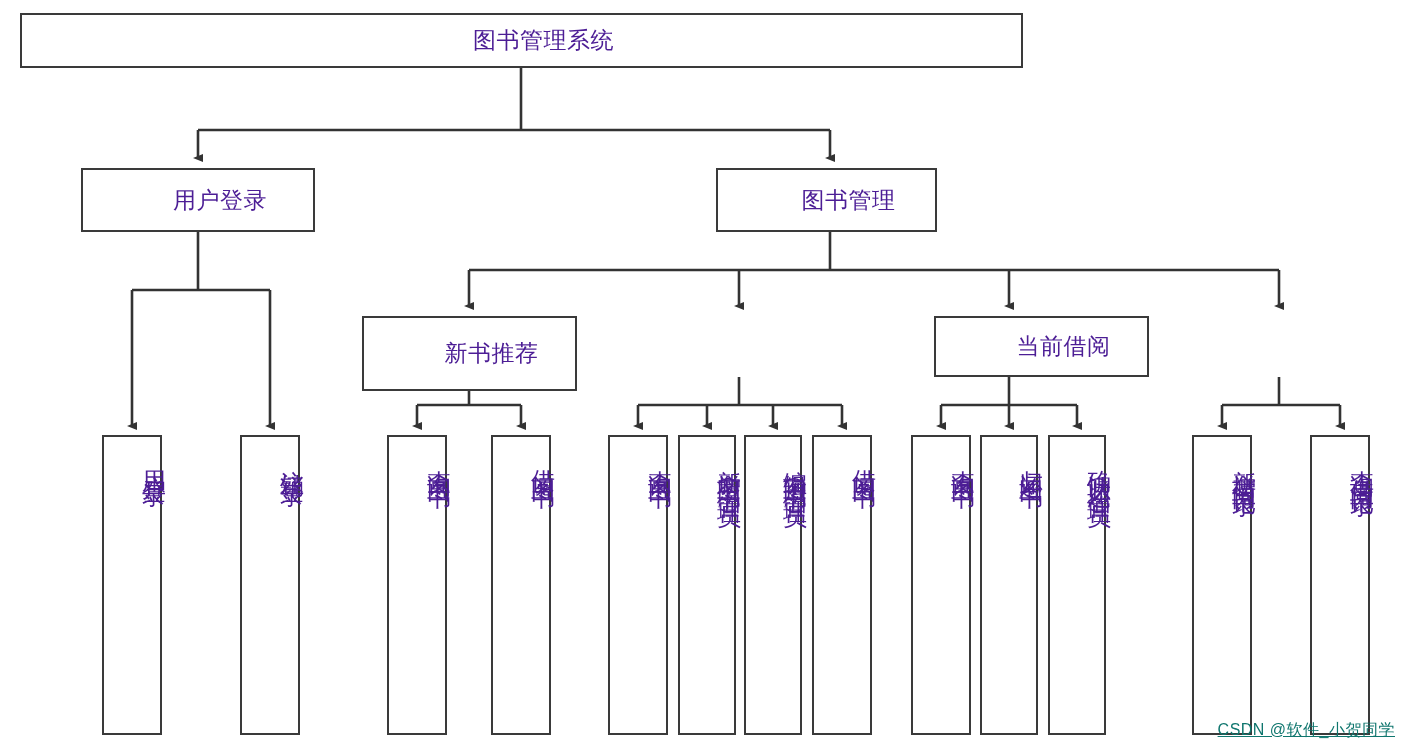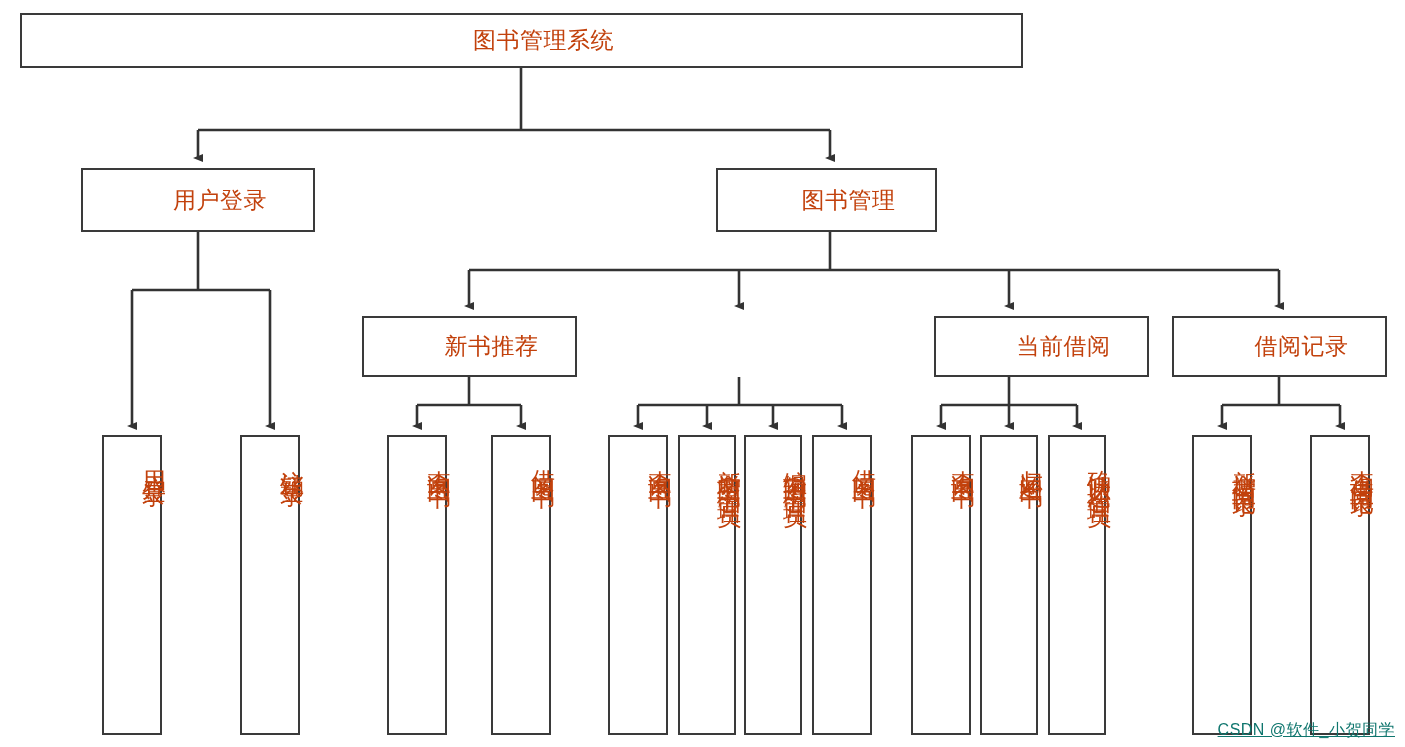--- a/index.html
+++ b/index.html
@@ -25,21 +25,21 @@
     height: 747px;
   }
   .node {
     position: absolute;
     box-sizing: border-box;
     border: 2px solid #3a3a3a;
     background: #ffffff;
     display: flex;
     align-items: center;
     justify-content: center;
-    color: #c2410c;
+    color: #4c1d95;
     z-index: 2;
     padding-left: 44px;
   }
   .node-label {
     display: block;
     text-align: center;
     line-height: 1.08;
     letter-spacing: 0.5px;
   }
   
@@ -135,29 +135,26 @@
     <span class="node-label">图书管理系统</span>
   </div>
 
   <div class="node h-node" style="left:81px; top:168px; width:234px; height:64px;">
     <span class="node-label">用户登录</span>
   </div>
   <div class="node h-node" style="left:716px; top:168px; width:221px; height:64px;">
     <span class="node-label">图书管理</span>
   </div>
 
-  <div class="node h-node" style="left:362px; top:316px; width:215px; height:61px;">
+  <div class="node h-node" style="left:362px; top:316px; width:215px; height:75px;">
     <span class="node-label">新书推荐</span>
   </div>
   <div class="node h-node" style="left:902px; top:316px; width:215px; height:61px;margin-left:32px;">
     <span class="node-label">当前借阅</span>
   </div>
-  <div class="node h-node" style="left:1172px; top:316px; width:215px; height:61px;">
-    <span class="node-label">借阅记录</span>
-  </div>
 
   <div class="node v-node" style="left:102px; top:435px; width:60px; height:300px;">
     <span class="node-label">用户登录</span>
   </div>
   <div class="node v-node" style="left:240px; top:435px; width:60px; height:300px;">
     <span class="node-label">注销登录</span>
   </div>
 
   <div class="node v-node" style="left:387px; top:435px; width:60px; height:300px;">
     <span class="node-label">查询图书</span>

